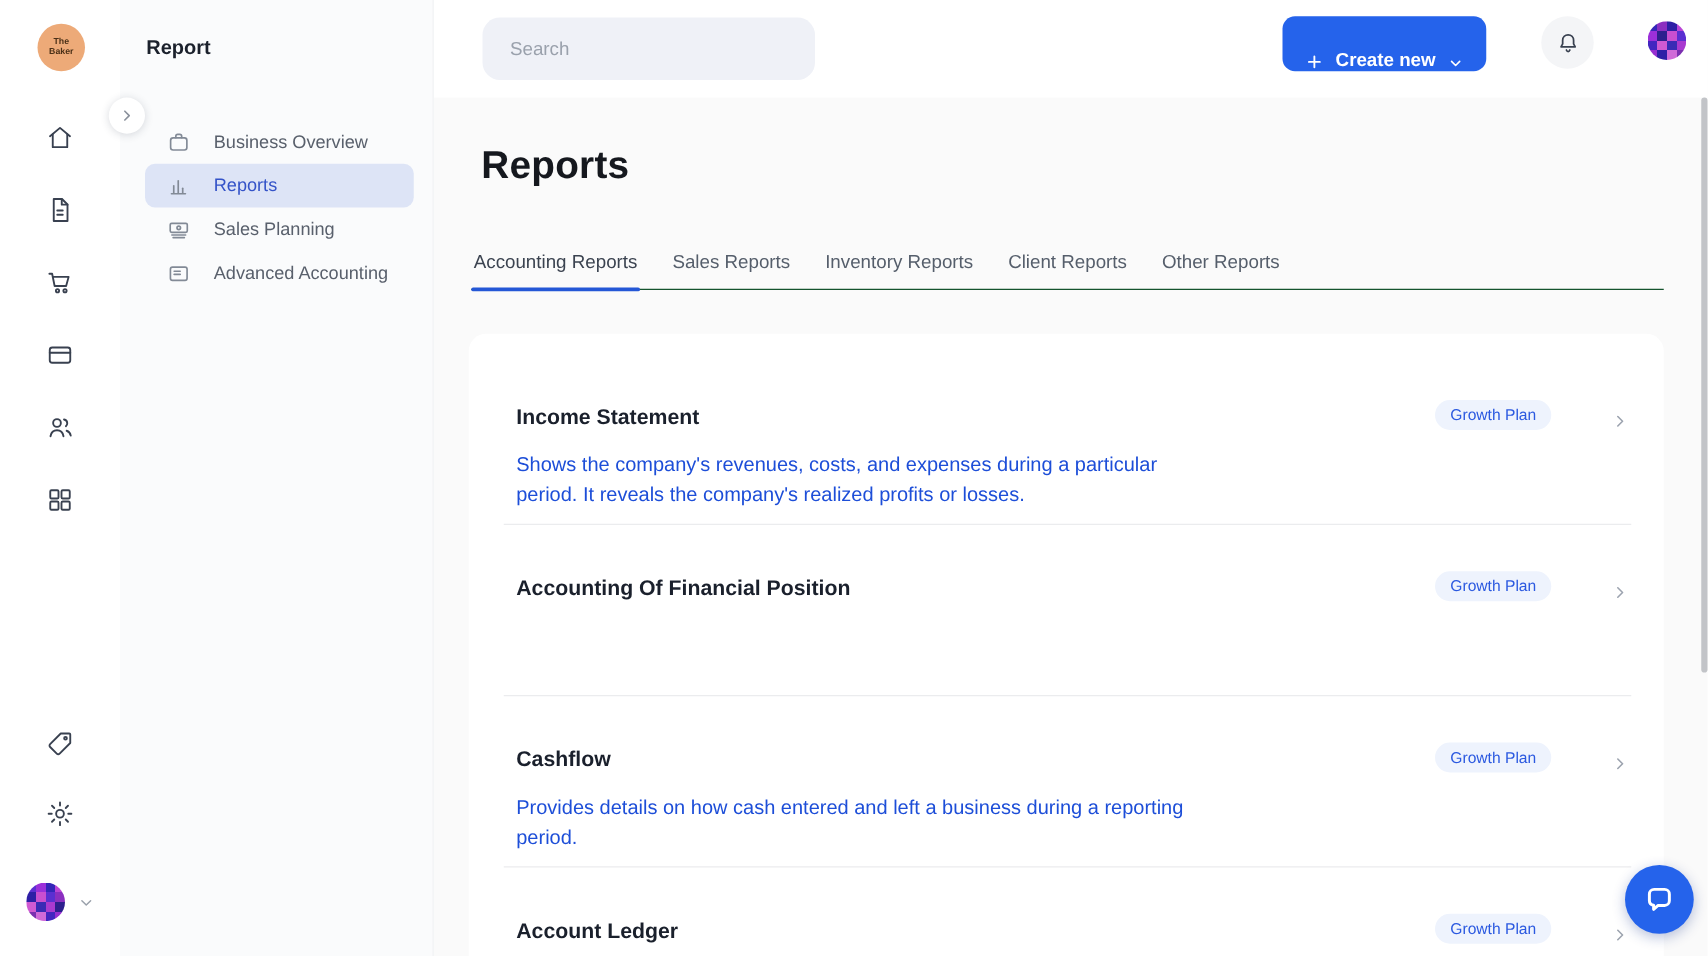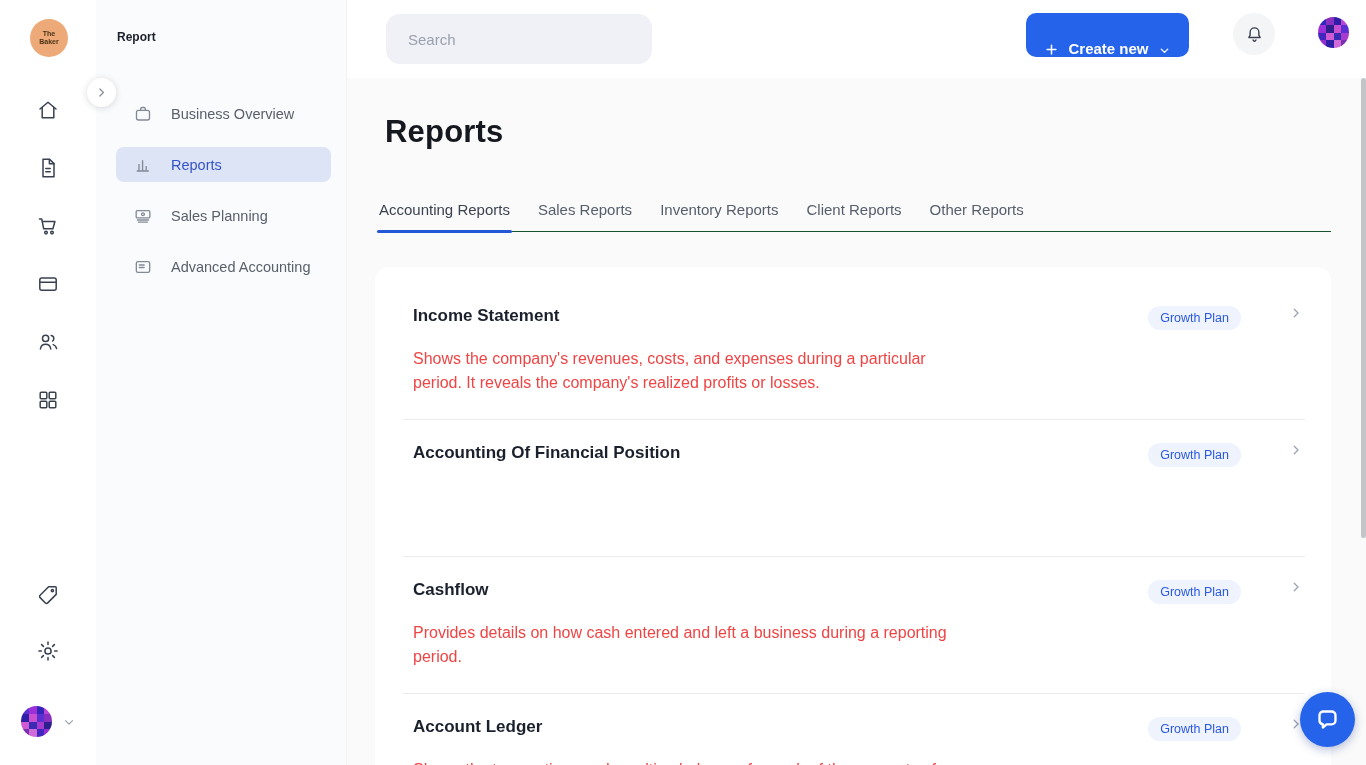--- a/index.html
+++ b/index.html
@@ -16,22 +16,22 @@
   .rail-btn svg { width:24px; height:24px; }
   .rail-bottom { position:absolute; left:0; bottom:0; width:96px; display:flex; flex-direction:column; align-items:center; }
   .rail-bottom .rail-btn { margin-bottom:32px; }
   .rail-user { position:absolute; left:21px; bottom:28px; display:flex; align-items:center; gap:10px; cursor:pointer; }
   .avatar-sm { width:31px; height:31px; border-radius:50%; overflow:hidden; flex:0 0 auto; }
   .chev-gray { color:#9aa1ab; width:14px; height:14px; }
 
   
   .sidebar { position:absolute; left:96px; top:0; width:251px; height:765px;
     background:#fafbfc; border-right:1px solid #f1f2f4; z-index:4; }
-  .sidebar-title { position:absolute; left:21px; top:30px; font-size:12px; font-weight:600; color:#1b212c; }
-  .menu { position:absolute; left:20px; top:96px; width:215px; display:flex; flex-direction:column; gap:16px; }
+  .sidebar-title { position:absolute; left:21px; top:30px; font-size:16px; font-weight:600; color:#1b212c; }
+  .menu { position:absolute; left:20px; top:96px; width:215px; display:flex; flex-direction:column; gap:0; }
   .menu-item { height:35px; border-radius:8px; display:flex; align-items:center; padding-left:17px; gap:18px;
     color:#59606c; font-size:14.5px; cursor:pointer; }
   .menu-item .mi-icon { width:20px; height:20px; color:#828a96; flex:0 0 auto; }
   .menu-item .mi-icon svg { width:20px; height:20px; }
   .menu-item.active { background:#dde4f6; color:#3453c8; font-weight:500; }
   .expand-btn { position:absolute; left:87px; top:78px; width:29px; height:29px; border-radius:50%;
     background:#fff; box-shadow:0 1px 7px rgba(40,50,70,.18); z-index:6; display:flex; align-items:center; justify-content:center;
     color:#8b919c; cursor:pointer; }
   .expand-btn svg { width:13px; height:13px; }
 
@@ -55,26 +55,26 @@
 
   .tabs { position:absolute; left:30px; top:201px; width:954px; display:flex; gap:24px; border-bottom:1px solid #14532d; }
   .tab { position:relative; padding:0 2px 13px; font-size:15px; color:#555e6b; cursor:pointer; white-space:nowrap; }
   .tab.active { color:#3b4350; }
   .tab.active::after { content:""; position:absolute; left:0; right:0; bottom:-2px; height:3px; background:#2457d6; border-radius:2px; }
 
   .card { position:absolute; left:28px; top:267px; width:956px; height:520px; background:#fff;
     border-radius:14px 14px 0 0; padding-top:16px; }
   .report-row { position:relative; height:137px; padding:23px 28px 0 38px; cursor:pointer; }
   .row-divider { position:absolute; left:28px; right:26px; bottom:0; height:1px; background:#ebecee; }
-  .row-head { display:flex; align-items:flex-start; }
+  .row-head { display:flex; align-items:flex-end; }
   .row-title { flex:1; font-size:17px; font-weight:600; color:#1a202c; }
   .plan-badge { height:24px; padding:0 12px; border-radius:12px; background:#eef3fd; color:#2b59e0;
-    font-size:12.5px; font-weight:500; display:flex; align-items:center; }
+    font-size:12.5px; font-weight:500; display:flex; align-items:center;margin-top:14px; }
   .row-chevron { margin-left:48px; width:14px; height:14px; color:#9ca3af; flex:0 0 auto; }
-  .row-desc { margin-top:17px; max-width:540px; font-size:16px; line-height:24px; color:#ef4444; }
+  .row-desc { margin-top:17px; max-width:540px; font-size:16px; line-height:24px; color:#1d4ed8; }
 
   
   .chat-fab { position:absolute; left:1300px; top:692px; width:55px; height:55px; border-radius:50%;
     background:#2563eb; box-shadow:0 3px 10px rgba(20,50,140,.3); display:flex; align-items:center; justify-content:center;
     color:#fff; cursor:pointer; z-index:9; }
   .chat-fab svg { width:27px; height:27px; }
   .scroll-thumb { position:absolute; right:0; top:78px; width:5px; height:460px; background:#c2c4c8;
     border-radius:3px; z-index:10; cursor:pointer; }
 
   svg { display:block; }

